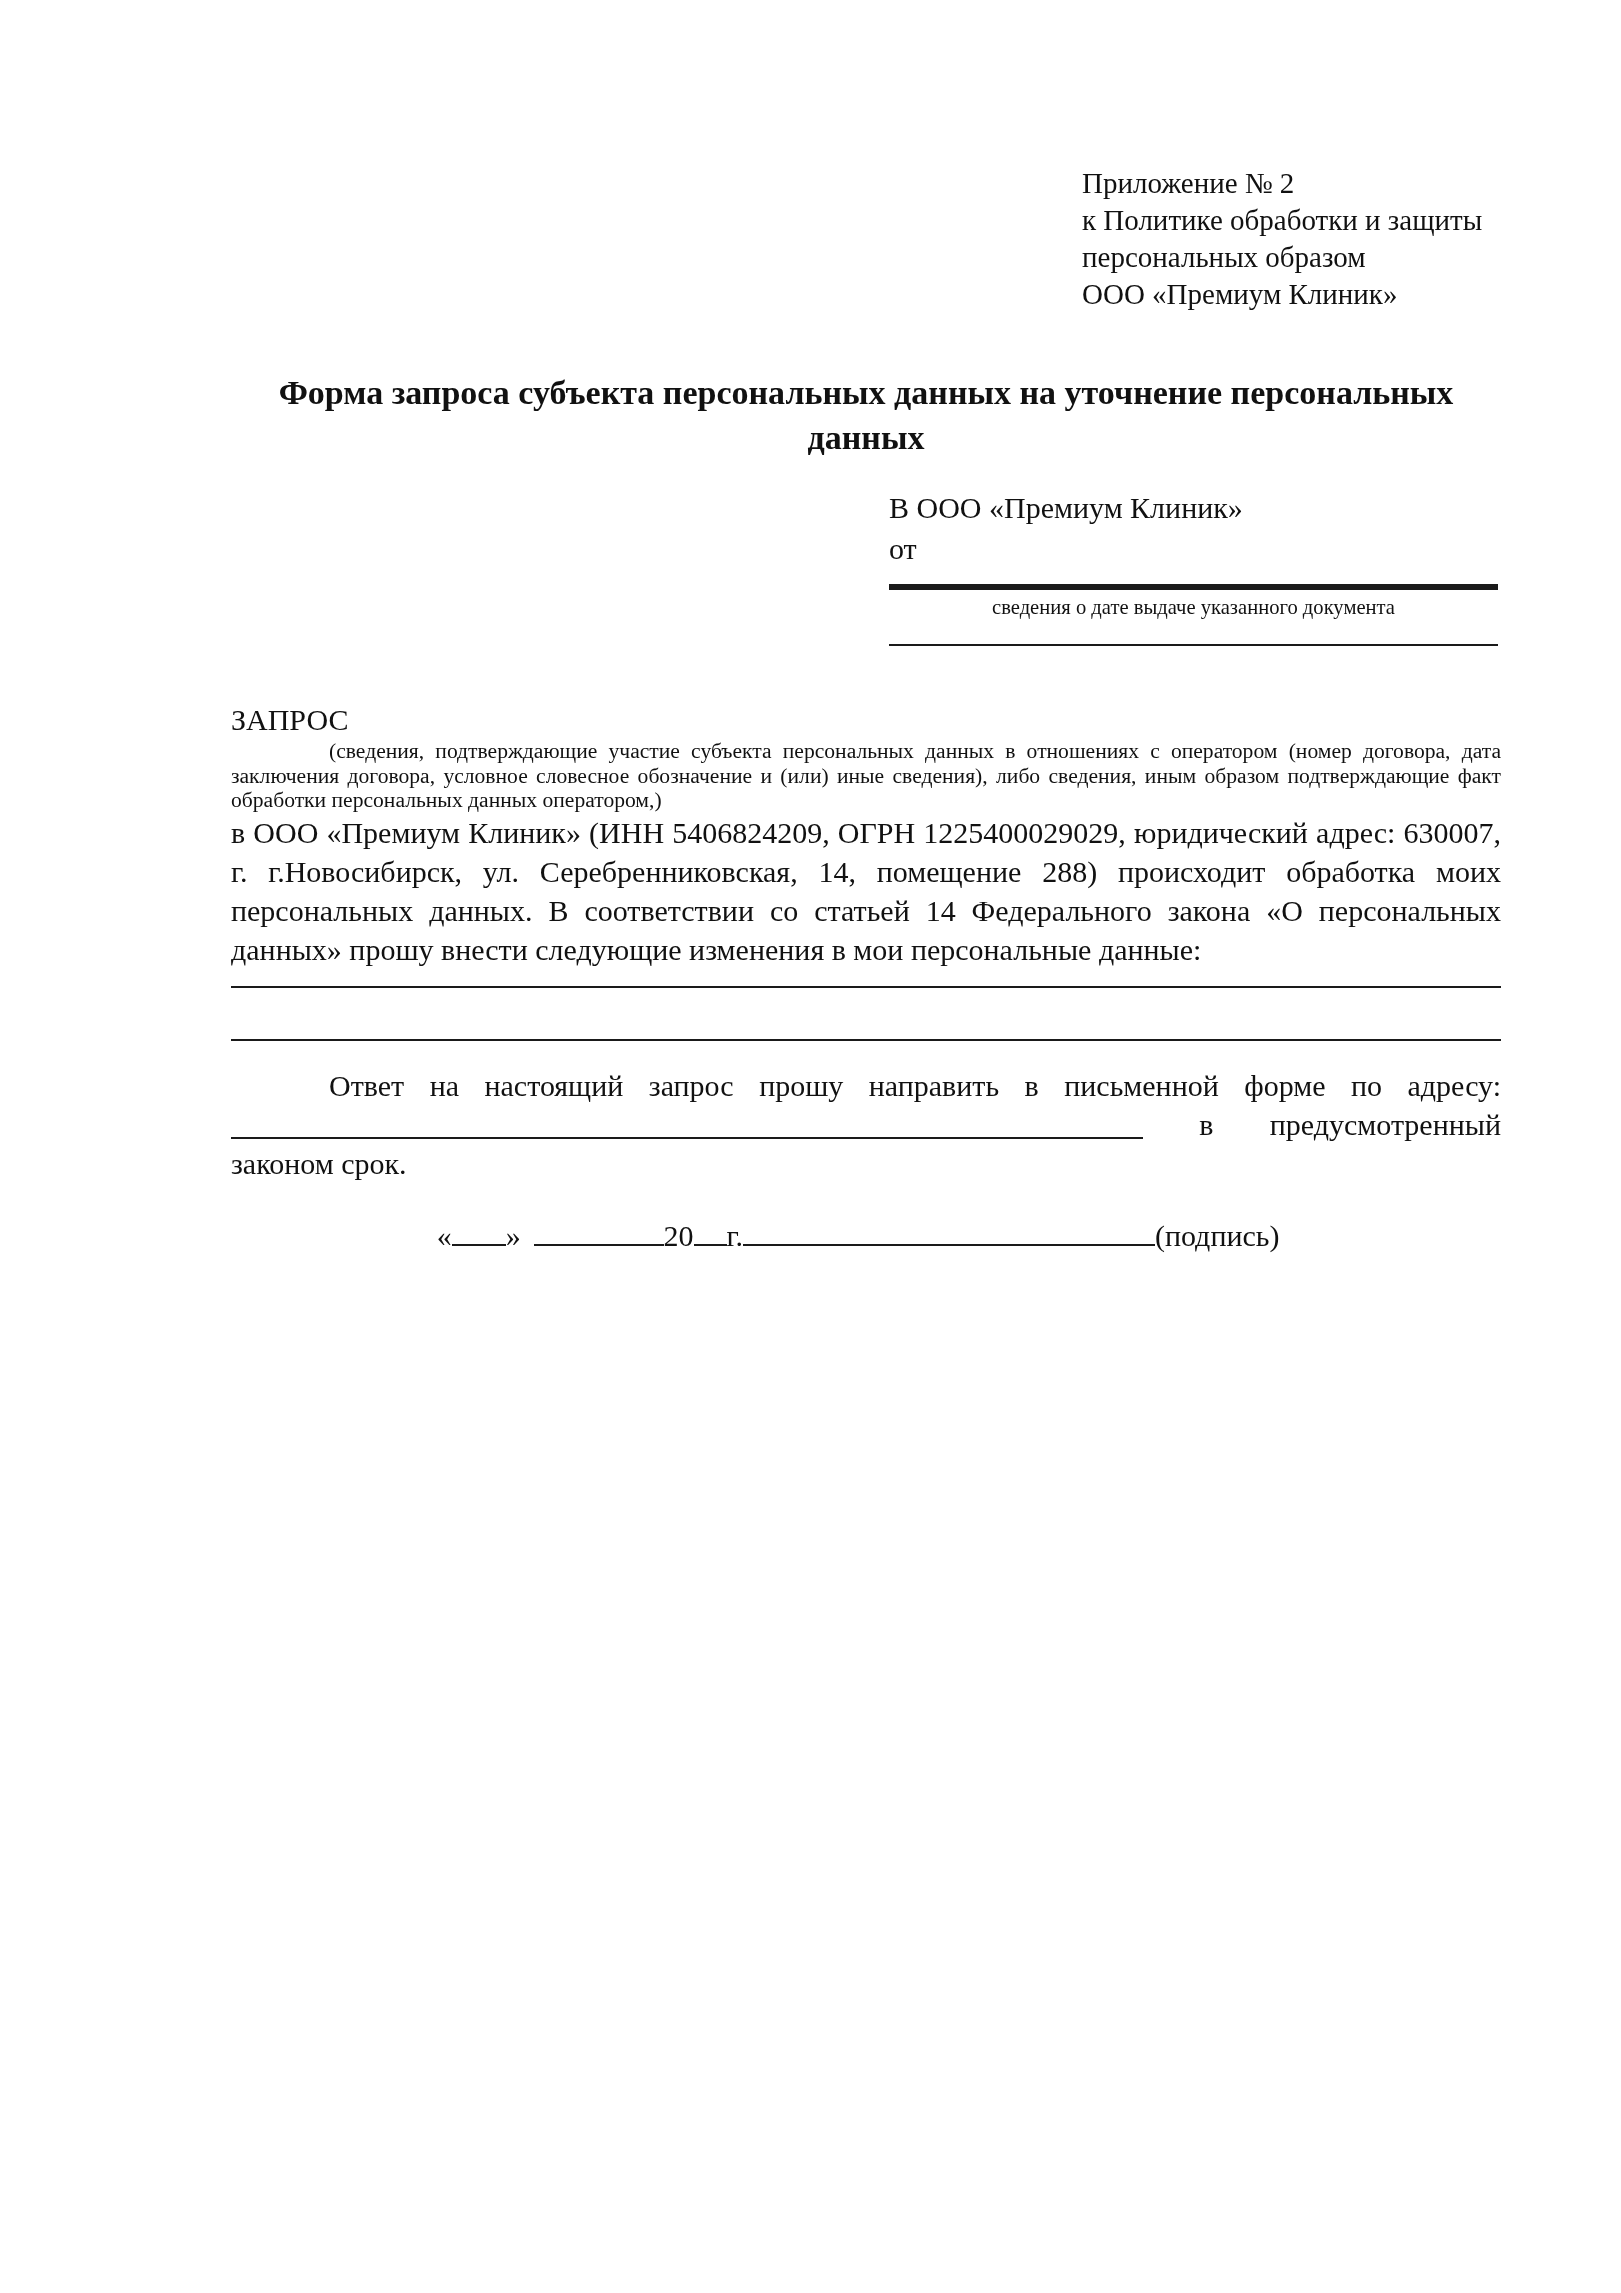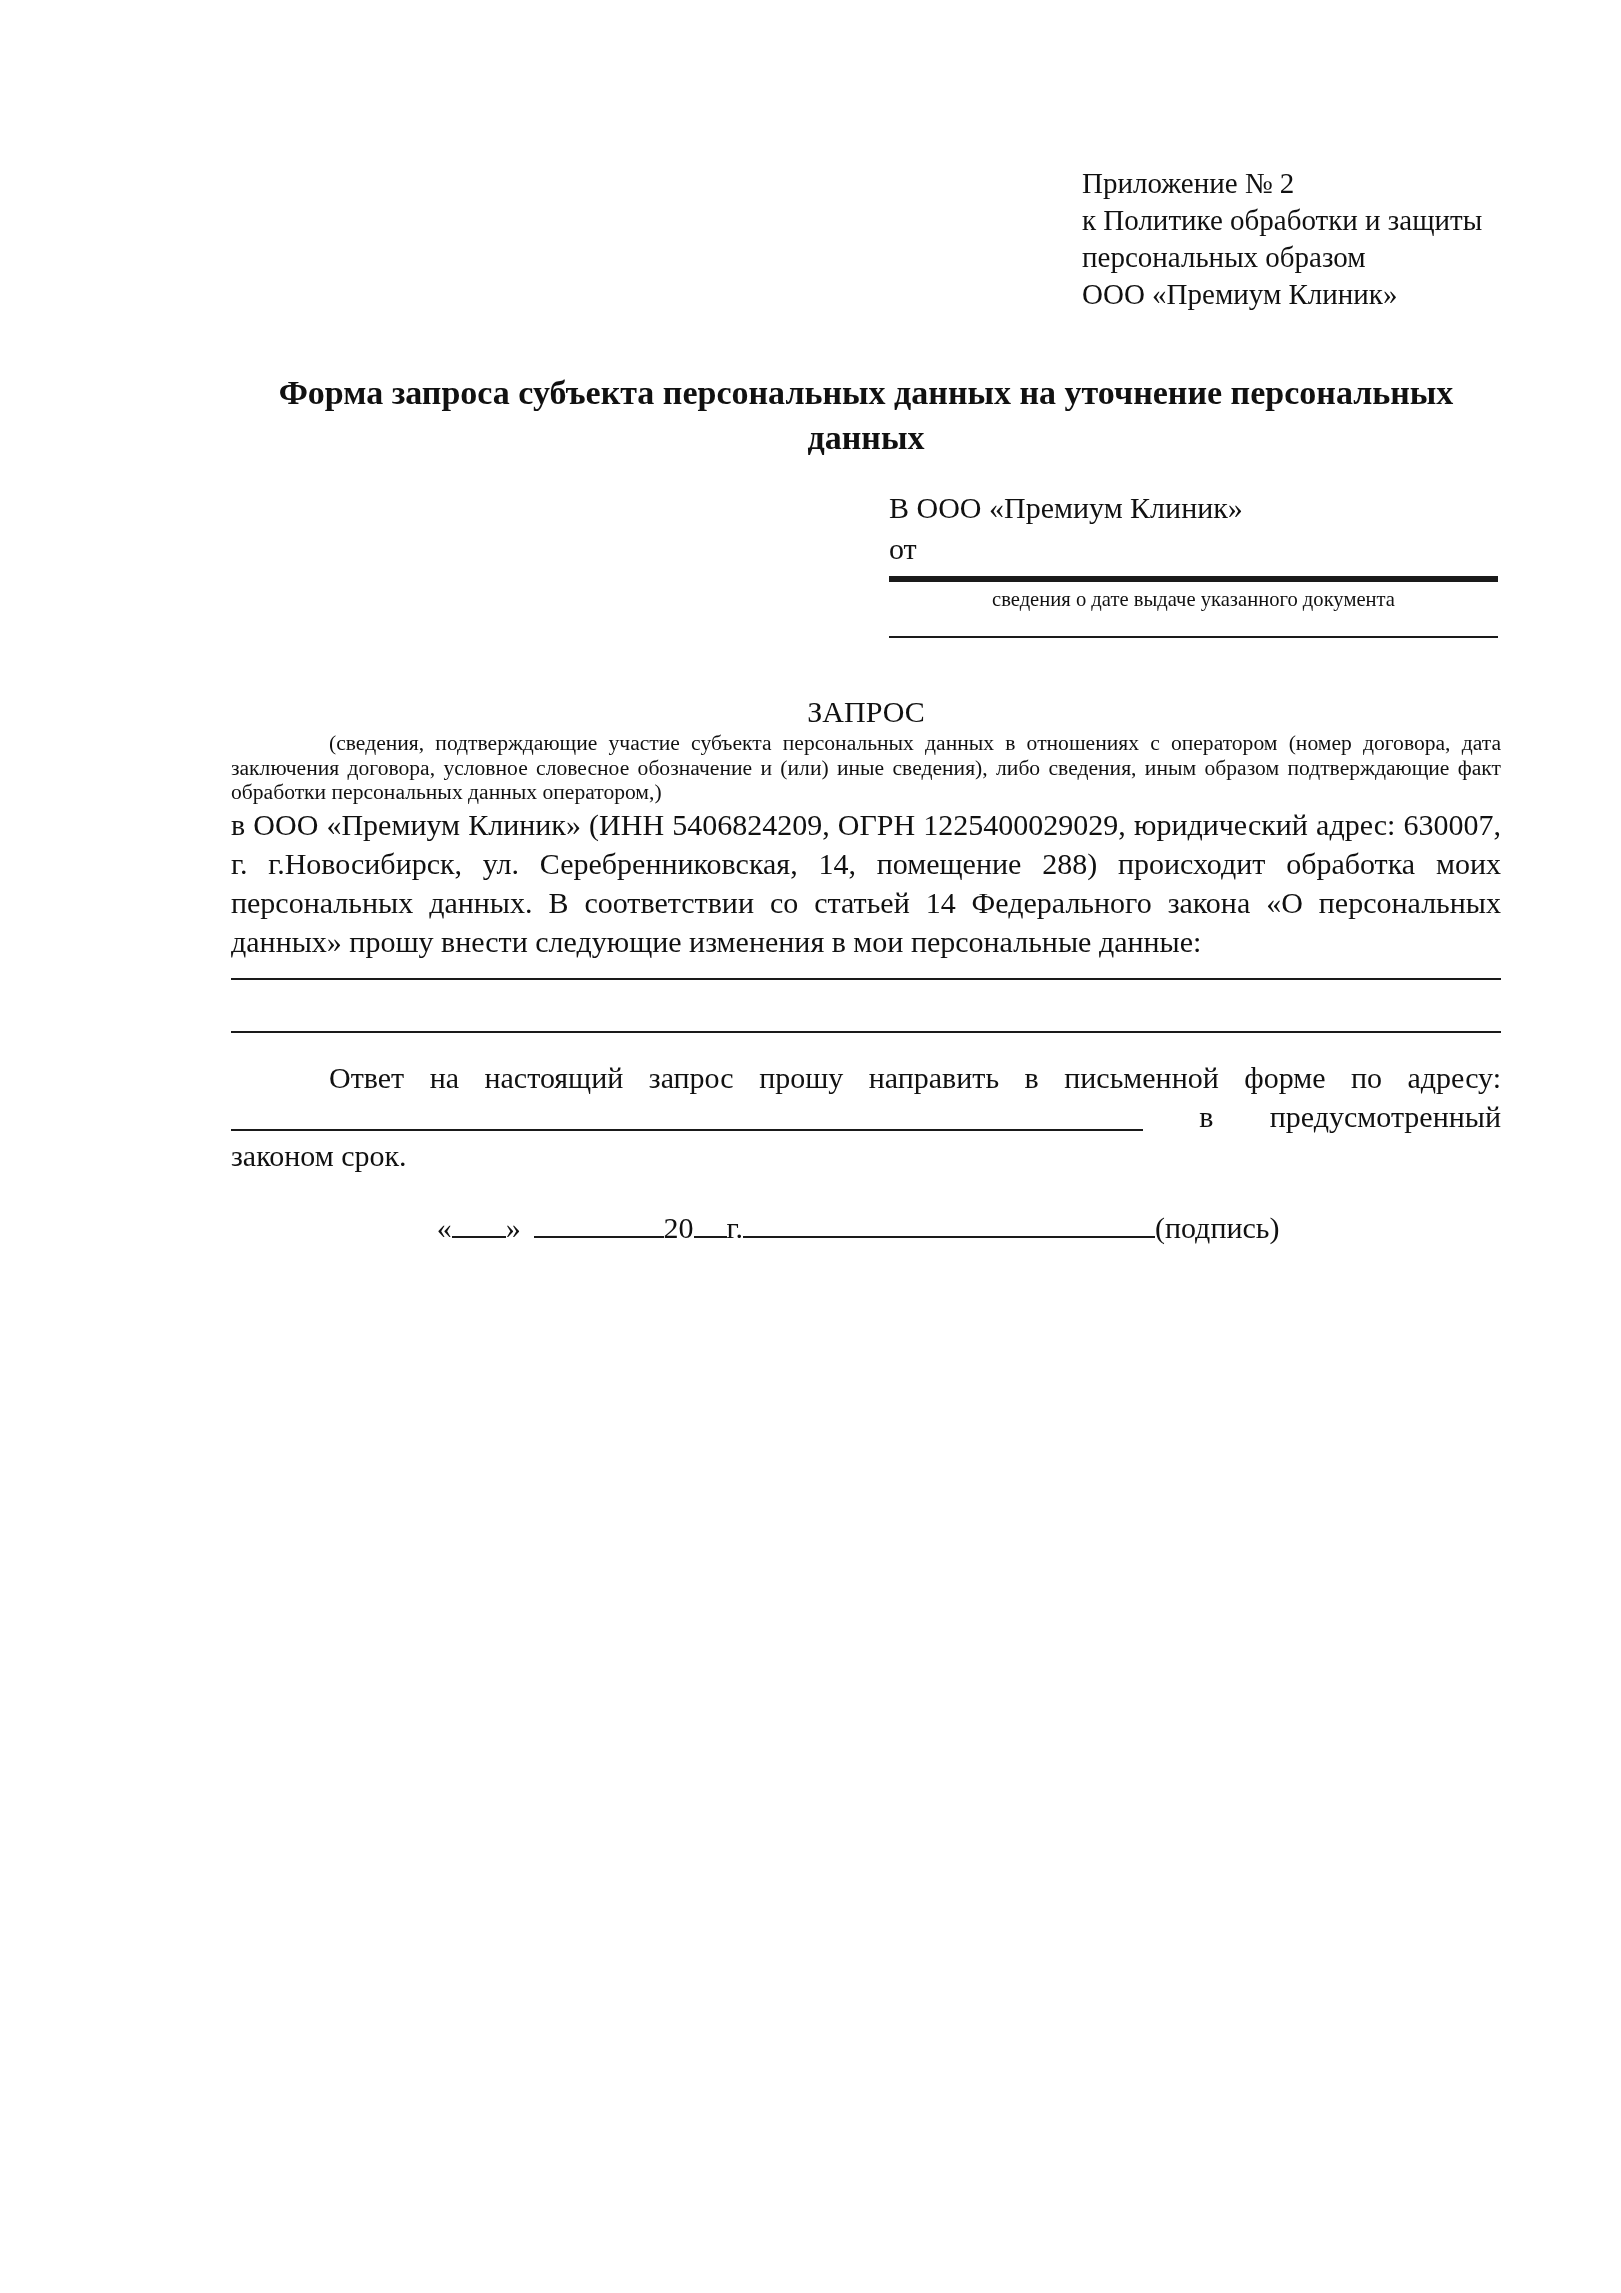--- a/index.html
+++ b/index.html
@@ -45,25 +45,25 @@
   }
   .addressee .caption {
     font-size: 20.6px;
     line-height: 27.4px;
     text-align: center;
     margin-top: 3.9px;
   }
   .field-1 .caption { margin-bottom: 25.5px; }
   .field-2 .caption { margin-bottom: 37px; }
   .field-3 .caption { margin-bottom: 22.5px; }
-  .addressee .from-row { margin-bottom: 7px; }
+  .addressee .from-row { margin-bottom: 15px; }
   
   .request-heading {
     margin-top: 54px;
-    text-align: center;
+    text-align: left;
     font-size: 30px;
     line-height: 39px;
   }
   
   .accordance-row {
     display: flex;
     font-size: 30px;
     line-height: 39px;
     padding-left: 98px;
   }

